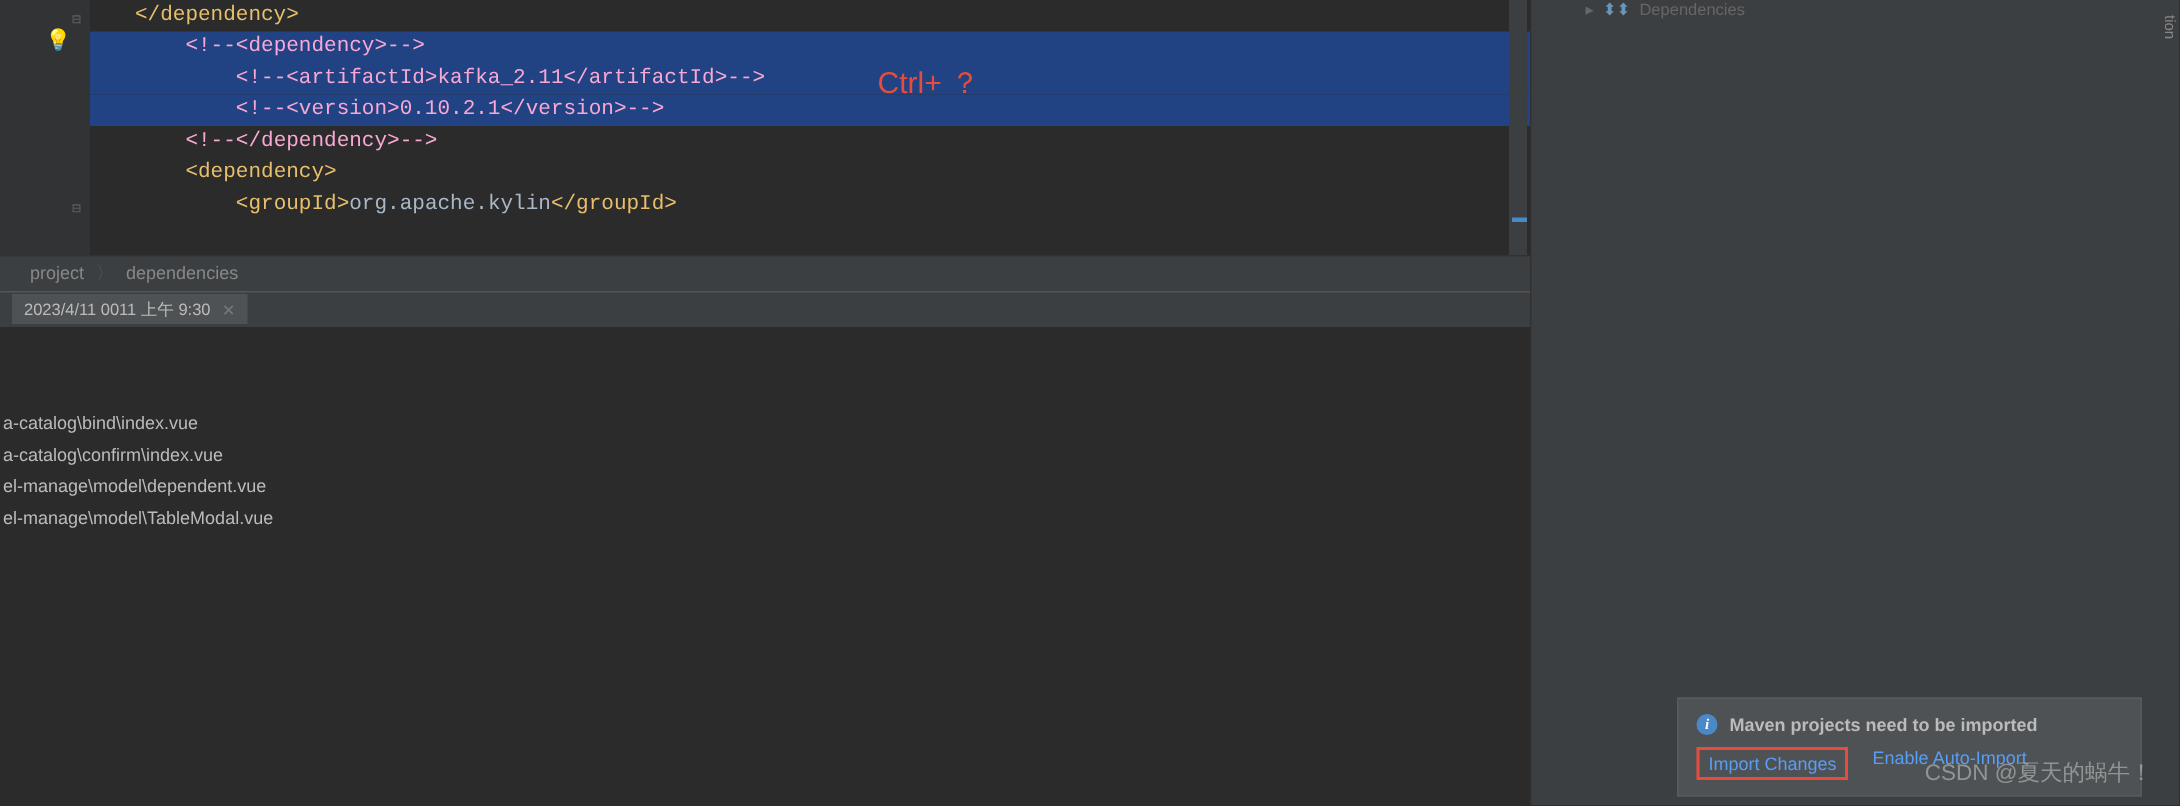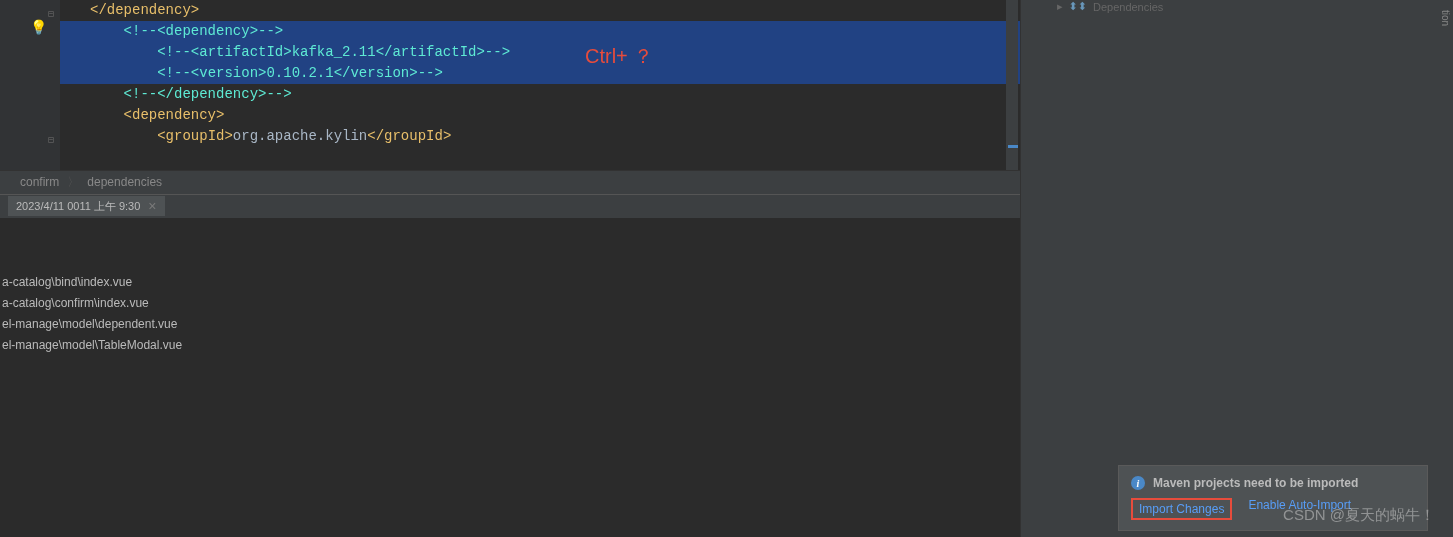--- a/index.html
+++ b/index.html
@@ -65,21 +65,21 @@
     }
     .code-line {
       height: 21px;
       white-space: pre;
       padding-left: 30px;
     }
     .selected-block {
       background: #214283;
     }
     .tag-bracket { color: #e8bf6a; }
-    .comment { color: #5eead4; }
+    .comment { color: #f9a8d4; }
     .text-content { color: #a9b7c6; }
     .overlay-text {
       position: absolute;
       left: 585px;
       top: 46px;
       color: #e74c3c;
       font-size: 20px;
       font-weight: normal;
       font-family: Arial, sans-serif;
     }
@@ -248,21 +248,21 @@
         <div class="code-line selected-block">        <span class="comment">&lt;!--&lt;version&gt;0.10.2.1&lt;/version&gt;--&gt;</span></div>
         <div class="code-line">    <span class="comment">&lt;!--&lt;/dependency&gt;--&gt;</span></div>
         <div class="code-line">    <span class="tag-bracket">&lt;dependency&gt;</span></div>
         <div class="code-line">        <span class="tag-bracket">&lt;groupId&gt;</span><span class="text-content">org.apache.kylin</span><span class="tag-bracket">&lt;/groupId&gt;</span></div>
       </div>
       <div class="overlay-text">Ctrl+ ？</div>
       <div class="scroll-track"></div>
       <div class="scroll-marker marker-blue"></div>
     </div>
     <div class="breadcrumb-bar">
-      <span class="breadcrumb-item">confirm</span>
+      <span class="breadcrumb-item">project</span>
       <span class="breadcrumb-sep">〉</span>
       <span class="breadcrumb-item">dependencies</span>
     </div>
     <div class="console-header">
       <div class="console-tab">
         <span>2023/4/11 0011 上午 9:30</span>
         <span class="console-tab-close">×</span>
       </div>
       <div class="console-actions">
         <span>⚙</span>

